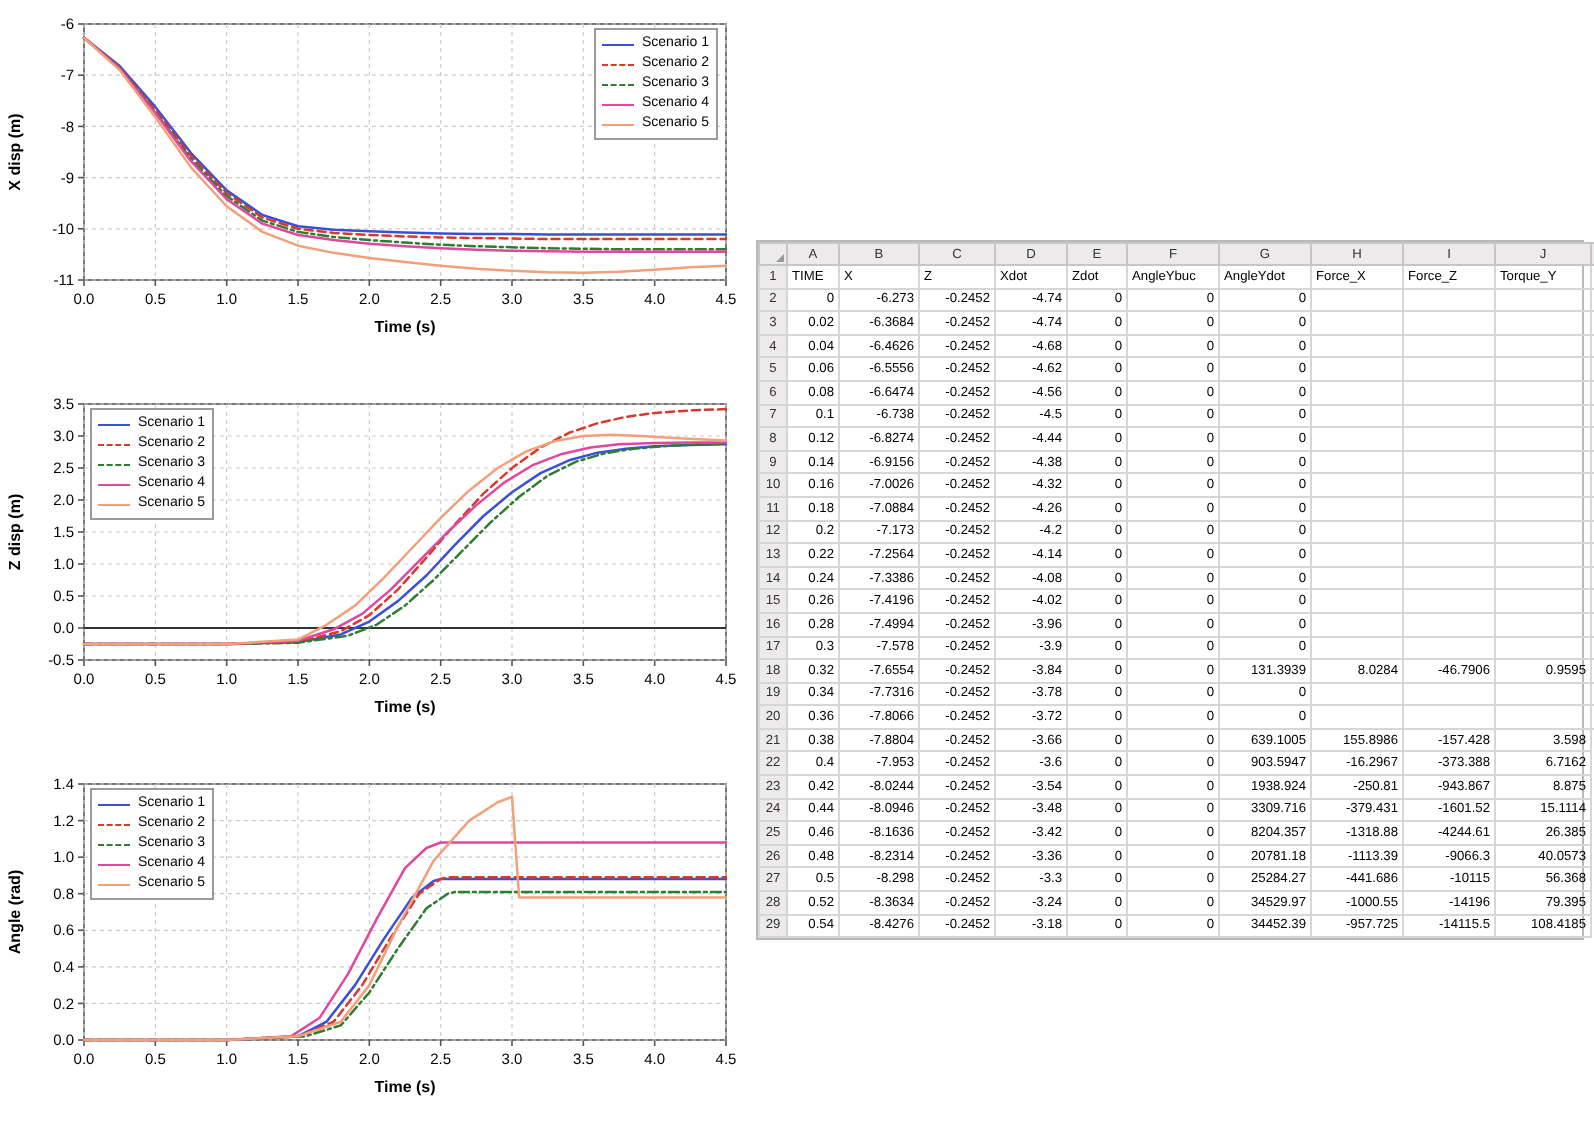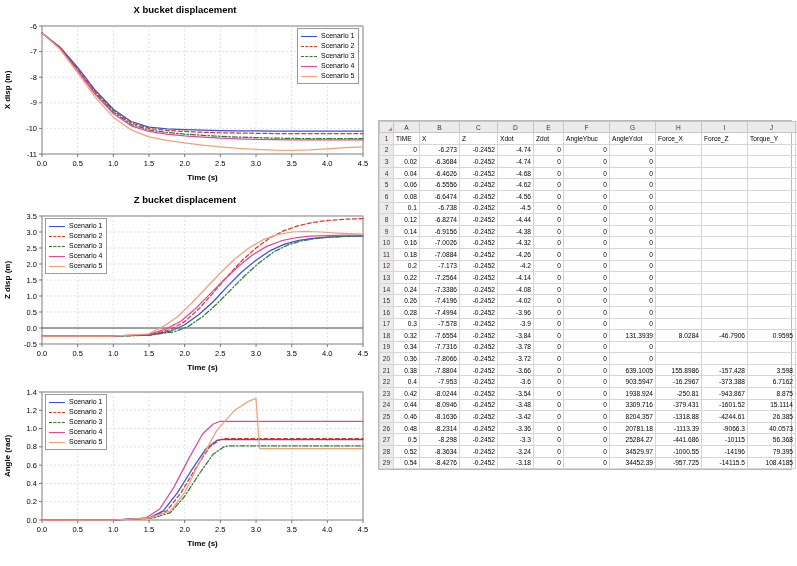--- a/index.html
+++ b/index.html
@@ -153,21 +153,20 @@
   .col-k { width: 42px; }
 </style>
 </head>
 <body>
 
 <div id="root">
 
   <div class="charts">
 
     <div class="chart-block" id="block0" style="top:4px;">
-      <div class="chart-title">X bucket displacement</div>
       <div class="plot-wrap">
         <svg class="plot-svg" id="svg0" width="370" height="170">
             <rect x="42" y="8" width="321" height="128" fill="#ffffff" stroke="#555555" stroke-width="0.8"></rect>
             <line x1="42" y1="8" x2="42" y2="136" stroke="#cccccc" stroke-width="0.6" stroke-dasharray="2,2"></line>
             <line x1="42" y1="136" x2="42" y2="139" stroke="#555" stroke-width="0.8"></line>
             <text x="42" y="148" text-anchor="middle" class="tick-text">0.0</text>
             <line x1="77.66666666666666" y1="8" x2="77.66666666666666" y2="136" stroke="#cccccc" stroke-width="0.6" stroke-dasharray="2,2"></line>
             <line x1="77.66666666666666" y1="136" x2="77.66666666666666" y2="139" stroke="#555" stroke-width="0.8"></line>
             <text x="77.66666666666666" y="148" text-anchor="middle" class="tick-text">0.5</text>
             <line x1="113.33333333333333" y1="8" x2="113.33333333333333" y2="136" stroke="#cccccc" stroke-width="0.6" stroke-dasharray="2,2"></line>
@@ -239,21 +238,20 @@
             </div>
             <div class="legend-row">
               <span class="legend-swatch" style="border-top-color: rgb(242, 160, 122); border-top-style: solid;"></span>
               <span class="legend-label">Scenario 5</span>
             </div>
           </div>
       </div>
     </div>
 
     <div class="chart-block" id="block1" style="top:194px;">
-      <div class="chart-title">Z bucket displacement</div>
       <div class="plot-wrap">
         <svg class="plot-svg" id="svg1" width="370" height="170">
             <rect x="42" y="8" width="321" height="128" fill="#ffffff" stroke="#555555" stroke-width="0.8"></rect>
             <line x1="42" y1="8" x2="42" y2="136" stroke="#cccccc" stroke-width="0.6" stroke-dasharray="2,2"></line>
             <line x1="42" y1="136" x2="42" y2="139" stroke="#555" stroke-width="0.8"></line>
             <text x="42" y="148" text-anchor="middle" class="tick-text">0.0</text>
             <line x1="77.66666666666666" y1="8" x2="77.66666666666666" y2="136" stroke="#cccccc" stroke-width="0.6" stroke-dasharray="2,2"></line>
             <line x1="77.66666666666666" y1="136" x2="77.66666666666666" y2="139" stroke="#555" stroke-width="0.8"></line>
             <text x="77.66666666666666" y="148" text-anchor="middle" class="tick-text">0.5</text>
             <line x1="113.33333333333333" y1="8" x2="113.33333333333333" y2="136" stroke="#cccccc" stroke-width="0.6" stroke-dasharray="2,2"></line>

